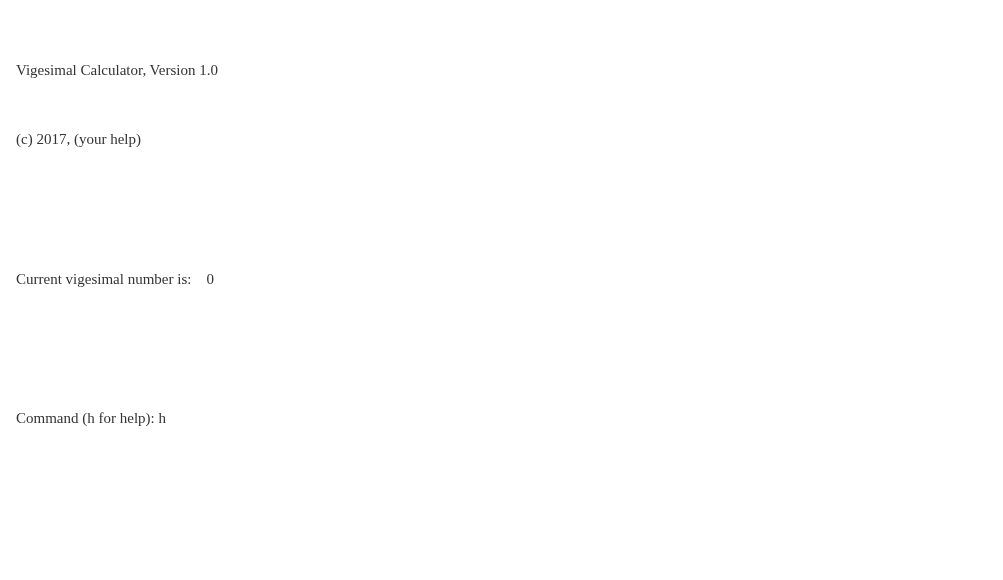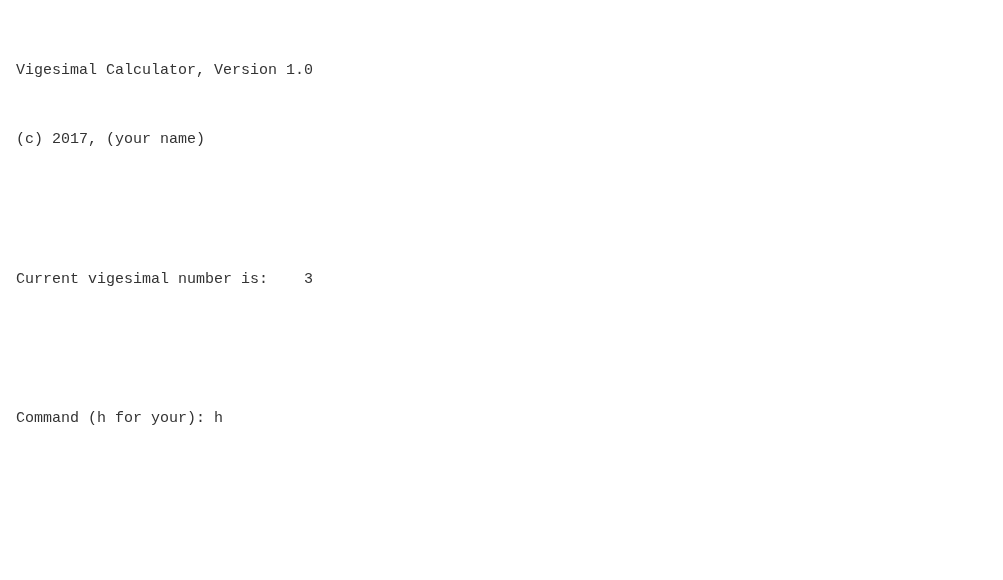--- a/index.html
+++ b/index.html
@@ -15,36 +15,37 @@
       padding: 12px 16px;
       width: 1003px;
       min-height: 580px;
     }
     .terminal-output {
       line-height: 1.55;
       white-space: pre;
     }
     .line {
       display: block;
+      font-family: Liberation Serif, serif;
     }
     .empty-line {
       display: block;
       height: 1.55em;
     }
   </style>
 </head>
 <body>
 
 <div class="terminal-output">
   <span class="line">Vigesimal Calculator, Version 1.0</span>
-  <span class="line">(c) 2017, (your name)</span>
+  <span class="line">(c) 2017, (your help)</span>
   <span class="empty-line"></span>
-  <span class="line">Current vigesimal number is:    3</span>
+  <span class="line">Current vigesimal number is:    0</span>
   <span class="empty-line"></span>
-  <span class="line">Command (h for your): h</span>
+  <span class="line">Command (h for help): h</span>
   <span class="empty-line"></span>
   
   
   
   
   
   
   
   
   

